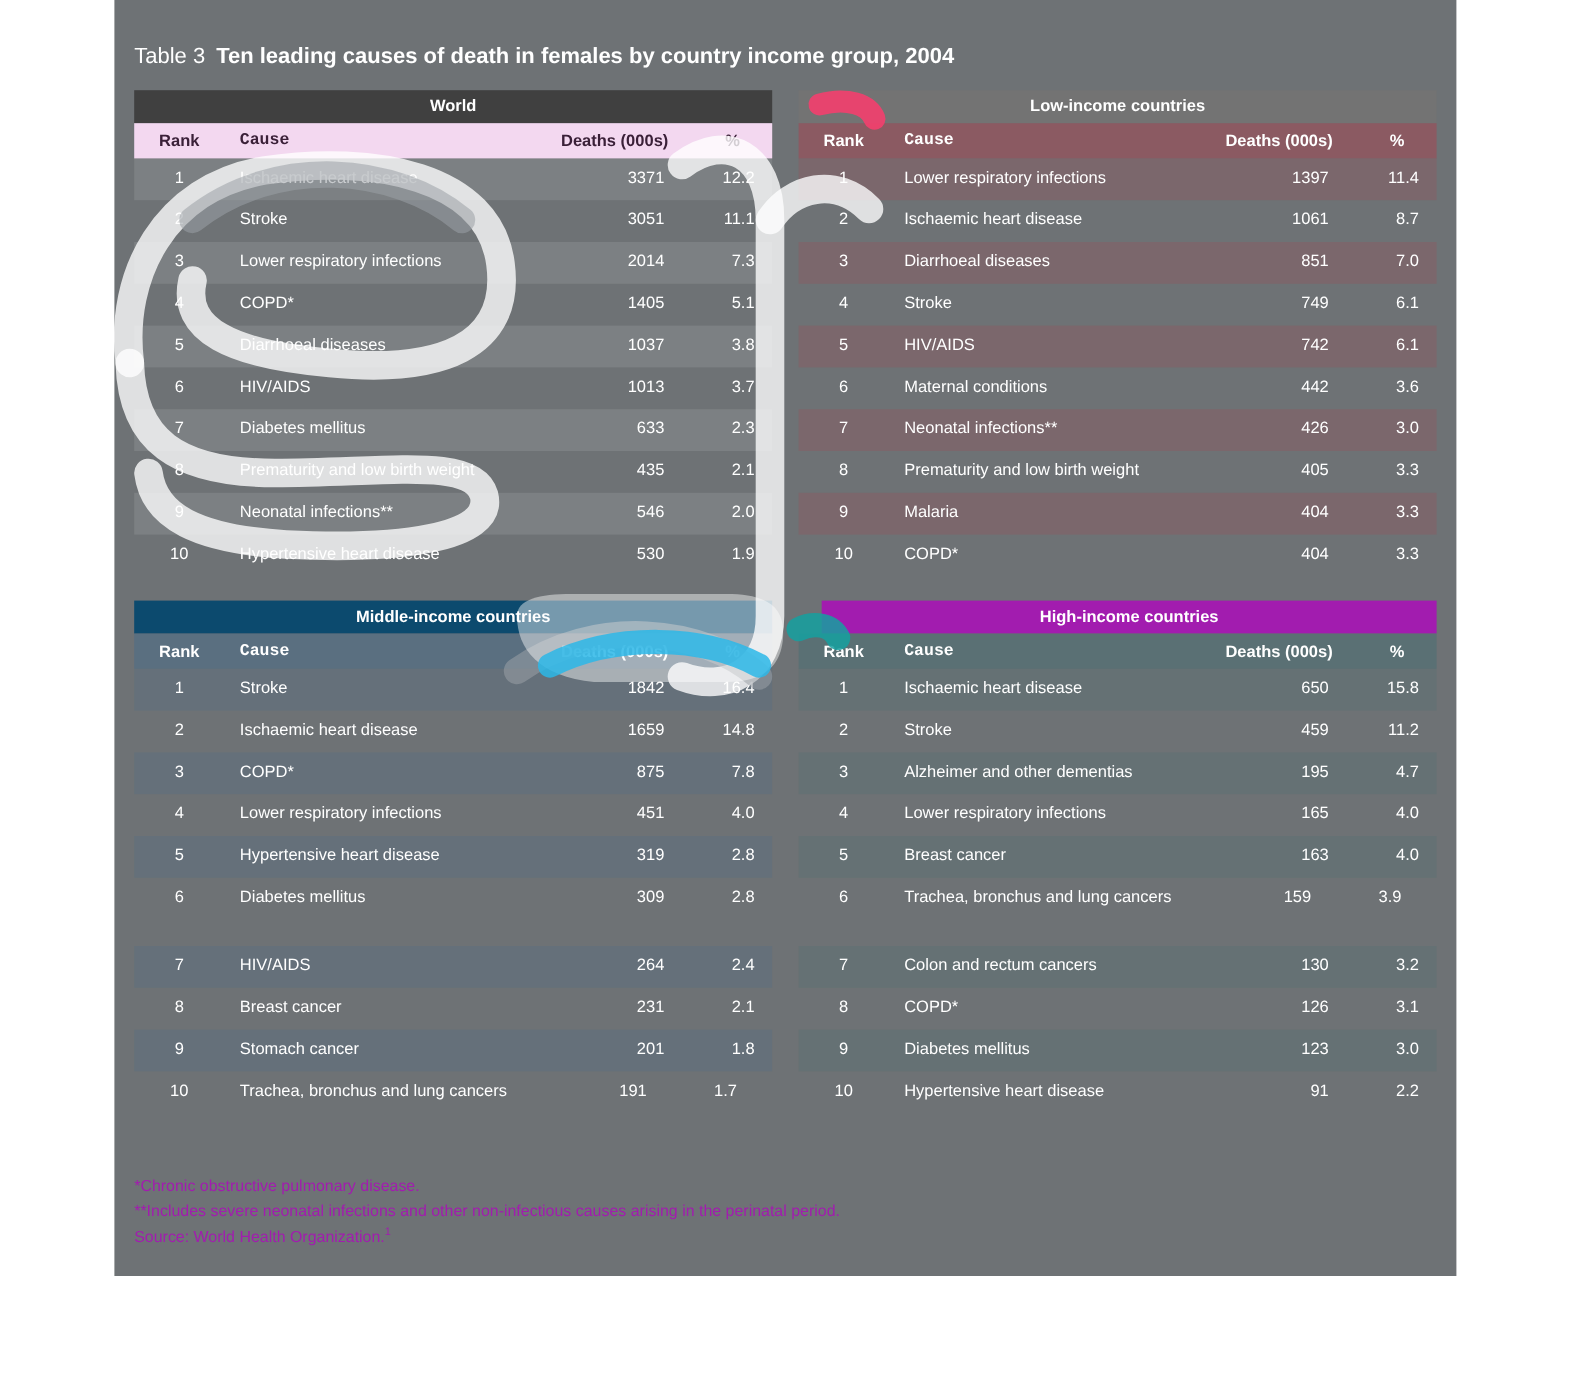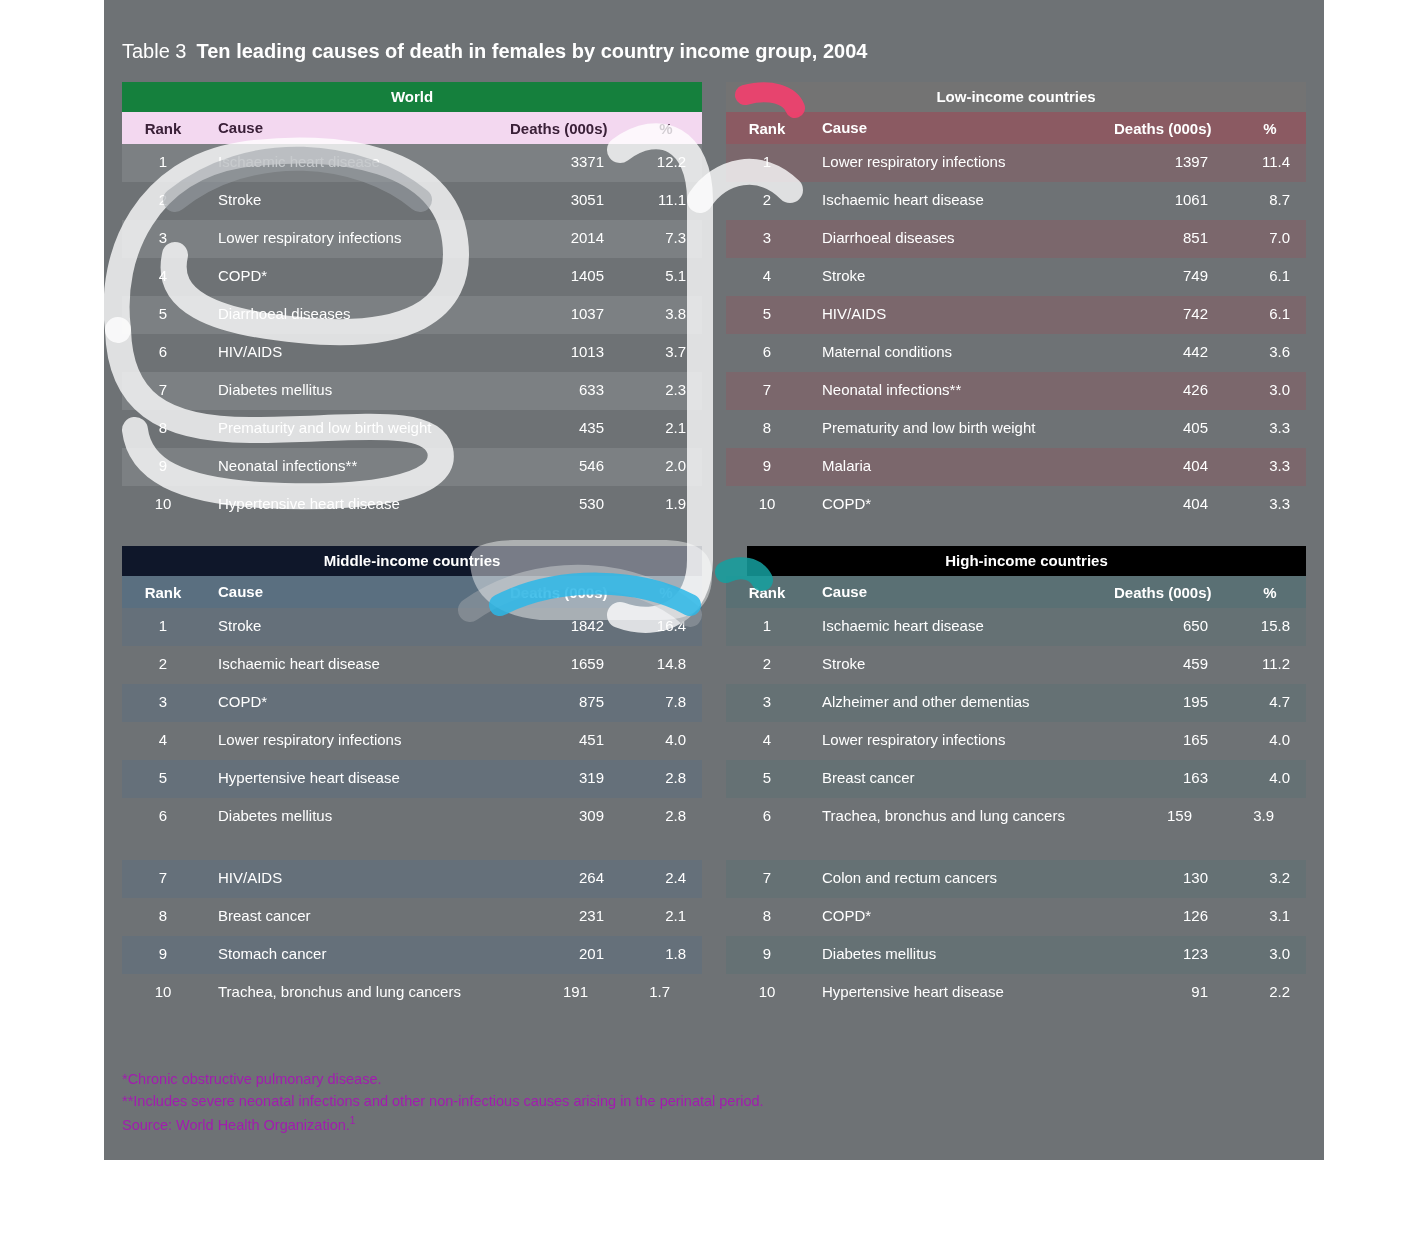--- a/index.html
+++ b/index.html
@@ -119,44 +119,44 @@
     padding-top: 9px;
     padding-right: 16px;
   }
   .sub .cell-rank,
   .sub .cell-cause,
   .sub .cell-deaths,
   .sub .cell-pct {
     padding-top: 0;
     padding-bottom: 0;
   }
-  .sub .cell-cause { padding-left: 14px; }
+  .sub .cell-cause { padding-left: 14px; font-family: Liberation Mono, monospace; }
   .sub .cell-deaths { text-align: left; padding-left: 0; padding-right: 0;}
   .sub .cell-pct { text-align: center; padding-right: 0; }
 
   
-  .t-world .tbl-header { background: #15803d; }
+  .t-world .tbl-header { background: #404040; }
   .t-world .tbl-subhead { background: #f3d8f0; color: #3a2038; }
   .t-world .row:nth-child(odd) { background: rgba(255,255,255,0.10); }
   .t-world .row { color: #ffffff; }
 
   
   .t-low .tbl-header { background: #737373; }
   .t-low .tbl-subhead { background: #8b5a62; color: #ffffff; }
   .t-low .row { color: #ffffff; }
   .t-low .row:nth-child(odd) { background: rgba(139,90,98,0.45); }
 
   
-  .t-mid .tbl-header { background: #0f172a; }
+  .t-mid .tbl-header { background: #0c4a6e; }
   .t-mid .tbl-subhead { background: #5a6f80; color: #ffffff; }
   .t-mid .row { color: #ffffff; }
   .t-mid .row:nth-child(odd) { background: rgba(90,111,128,0.45); }
 
   
-  .t-high .tbl-header { background: #000000; margin-left: 21px; }
+  .t-high .tbl-header { background: #a21caf; margin-left: 21px; }
   .t-high .tbl-subhead { background: #5a7074; color: #ffffff; }
   .t-high .row { color: #ffffff; }
   .t-high .row:nth-child(odd) { background: rgba(90,112,116,0.45); }
 
   
   .footnotes {
     position: absolute;
     left: 18px;
     top: 1068px;
     width: 1100px;

